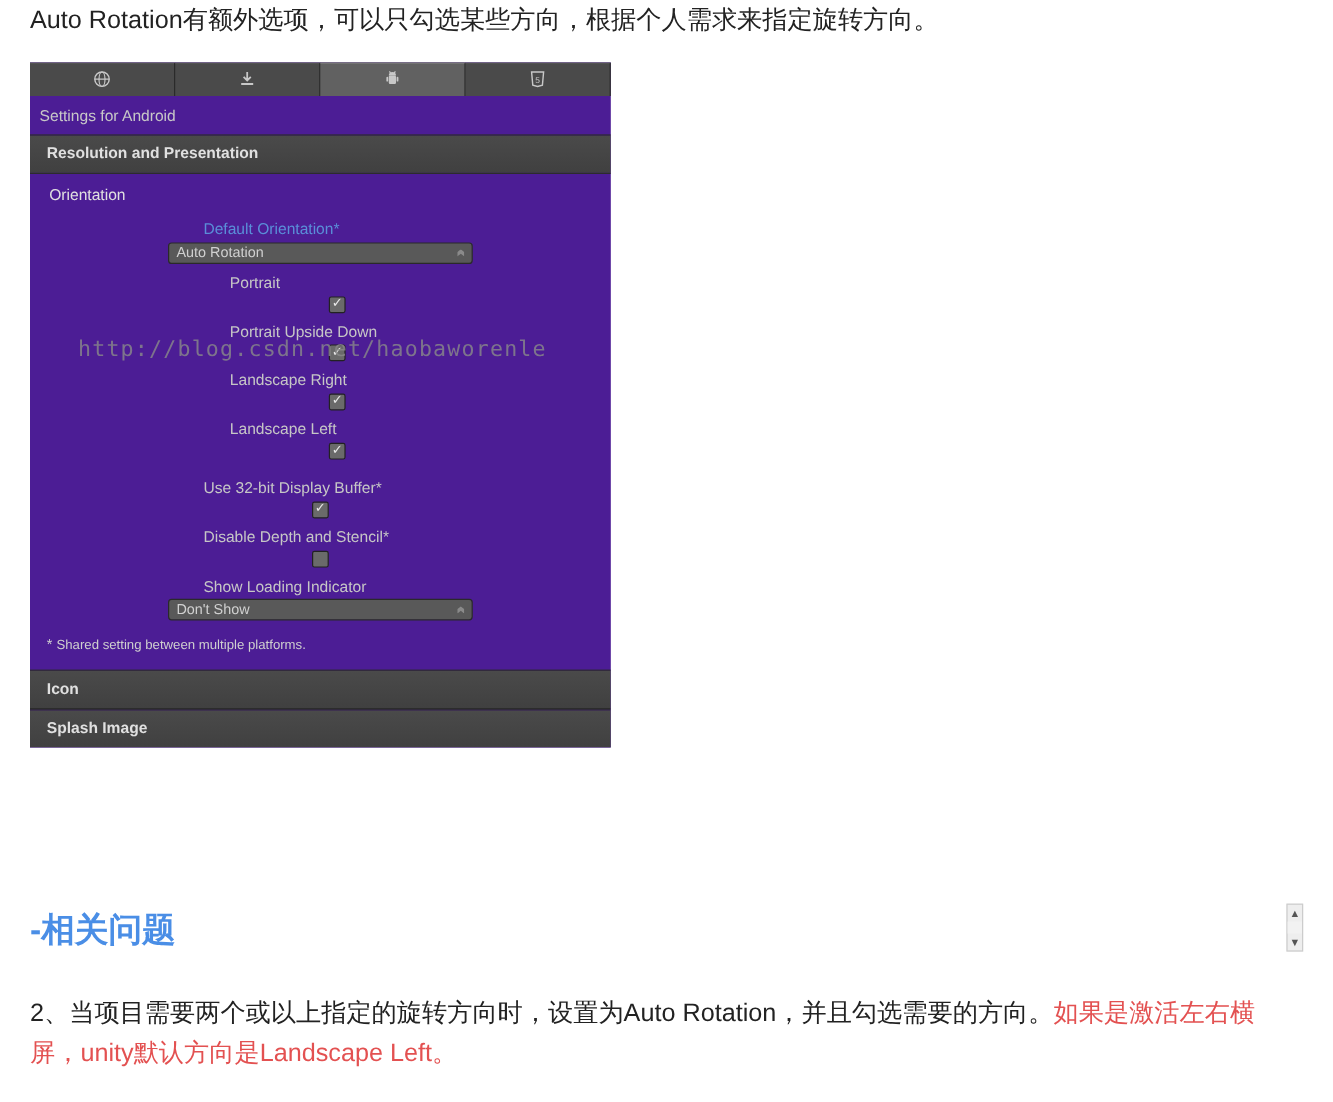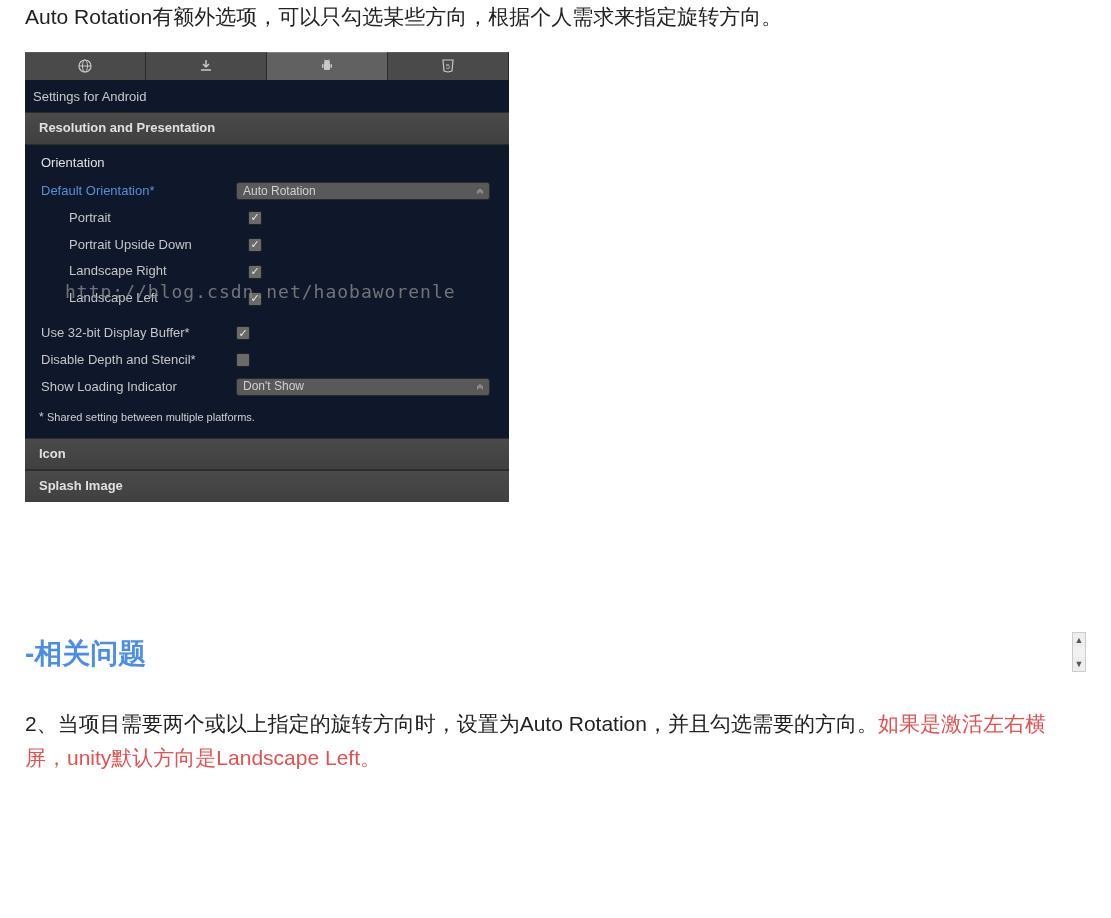--- a/index.html
+++ b/index.html
@@ -7,21 +7,21 @@
     font-family: "Microsoft YaHei", -apple-system, "Segoe UI", Arial, sans-serif;
     background: #fff;
     width: 1111px;
     padding: 0 25px;
     color: #222;
     line-height: 1.6;
   }
   .intro { font-size: 21px; margin-bottom: 18px; }
   .panel {
     width: 484px;
-    background: #0f172a;
+    background: #4c1d95;
     color: #c6c6c6;
     font-family: Arial, sans-serif;
     font-size: 13px;
     overflow: hidden;
     margin-bottom: 130px;
     position: relative;
   }
   .panel-tabs {
     display: flex;
     height: 28px;
@@ -43,21 +43,21 @@
   .section-header {
     background: linear-gradient(#4a4a4a,#404040);
     padding: 5px 14px;
     color: #e0e0e0;
     font-weight: 600;
     border-top: 1px solid #2c2c2c;
     border-bottom: 1px solid #2c2c2c;
   }
   .body-area { padding: 4px 0 8px; }
   .sub-header { padding: 4px 16px; font-weight: 400; color: #e0e0e0; }
-  .row { display:flex; align-items:center; padding:3px 16px; }
+  .row { display:flex; align-items:center; padding:3px 16px;flex-direction:column; }
   .row-label { width: 195px; color:#c6c6c6; }
   .row-label.link { color:#5a8ed8; }
   .indent { padding-left: 44px; }
   .dropdown {
     background:#595959;
     border:1px solid #2a2a2a;
     border-radius:3px;
     height:18px; width:254px;
     display:flex; align-items:center;
     padding:0 6px; color:#d0d0d0; font-size:12px;

